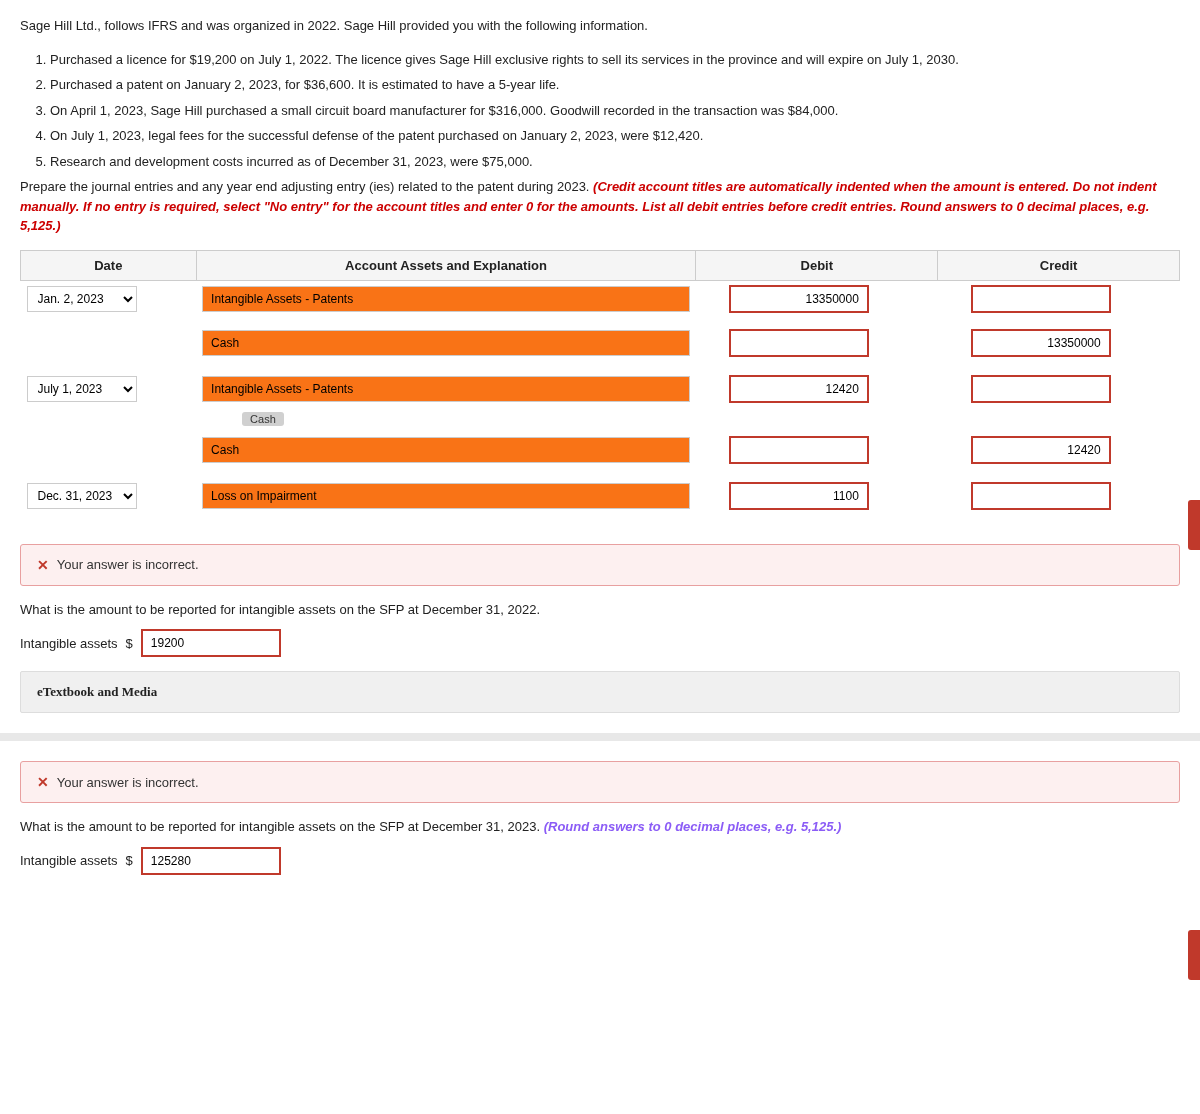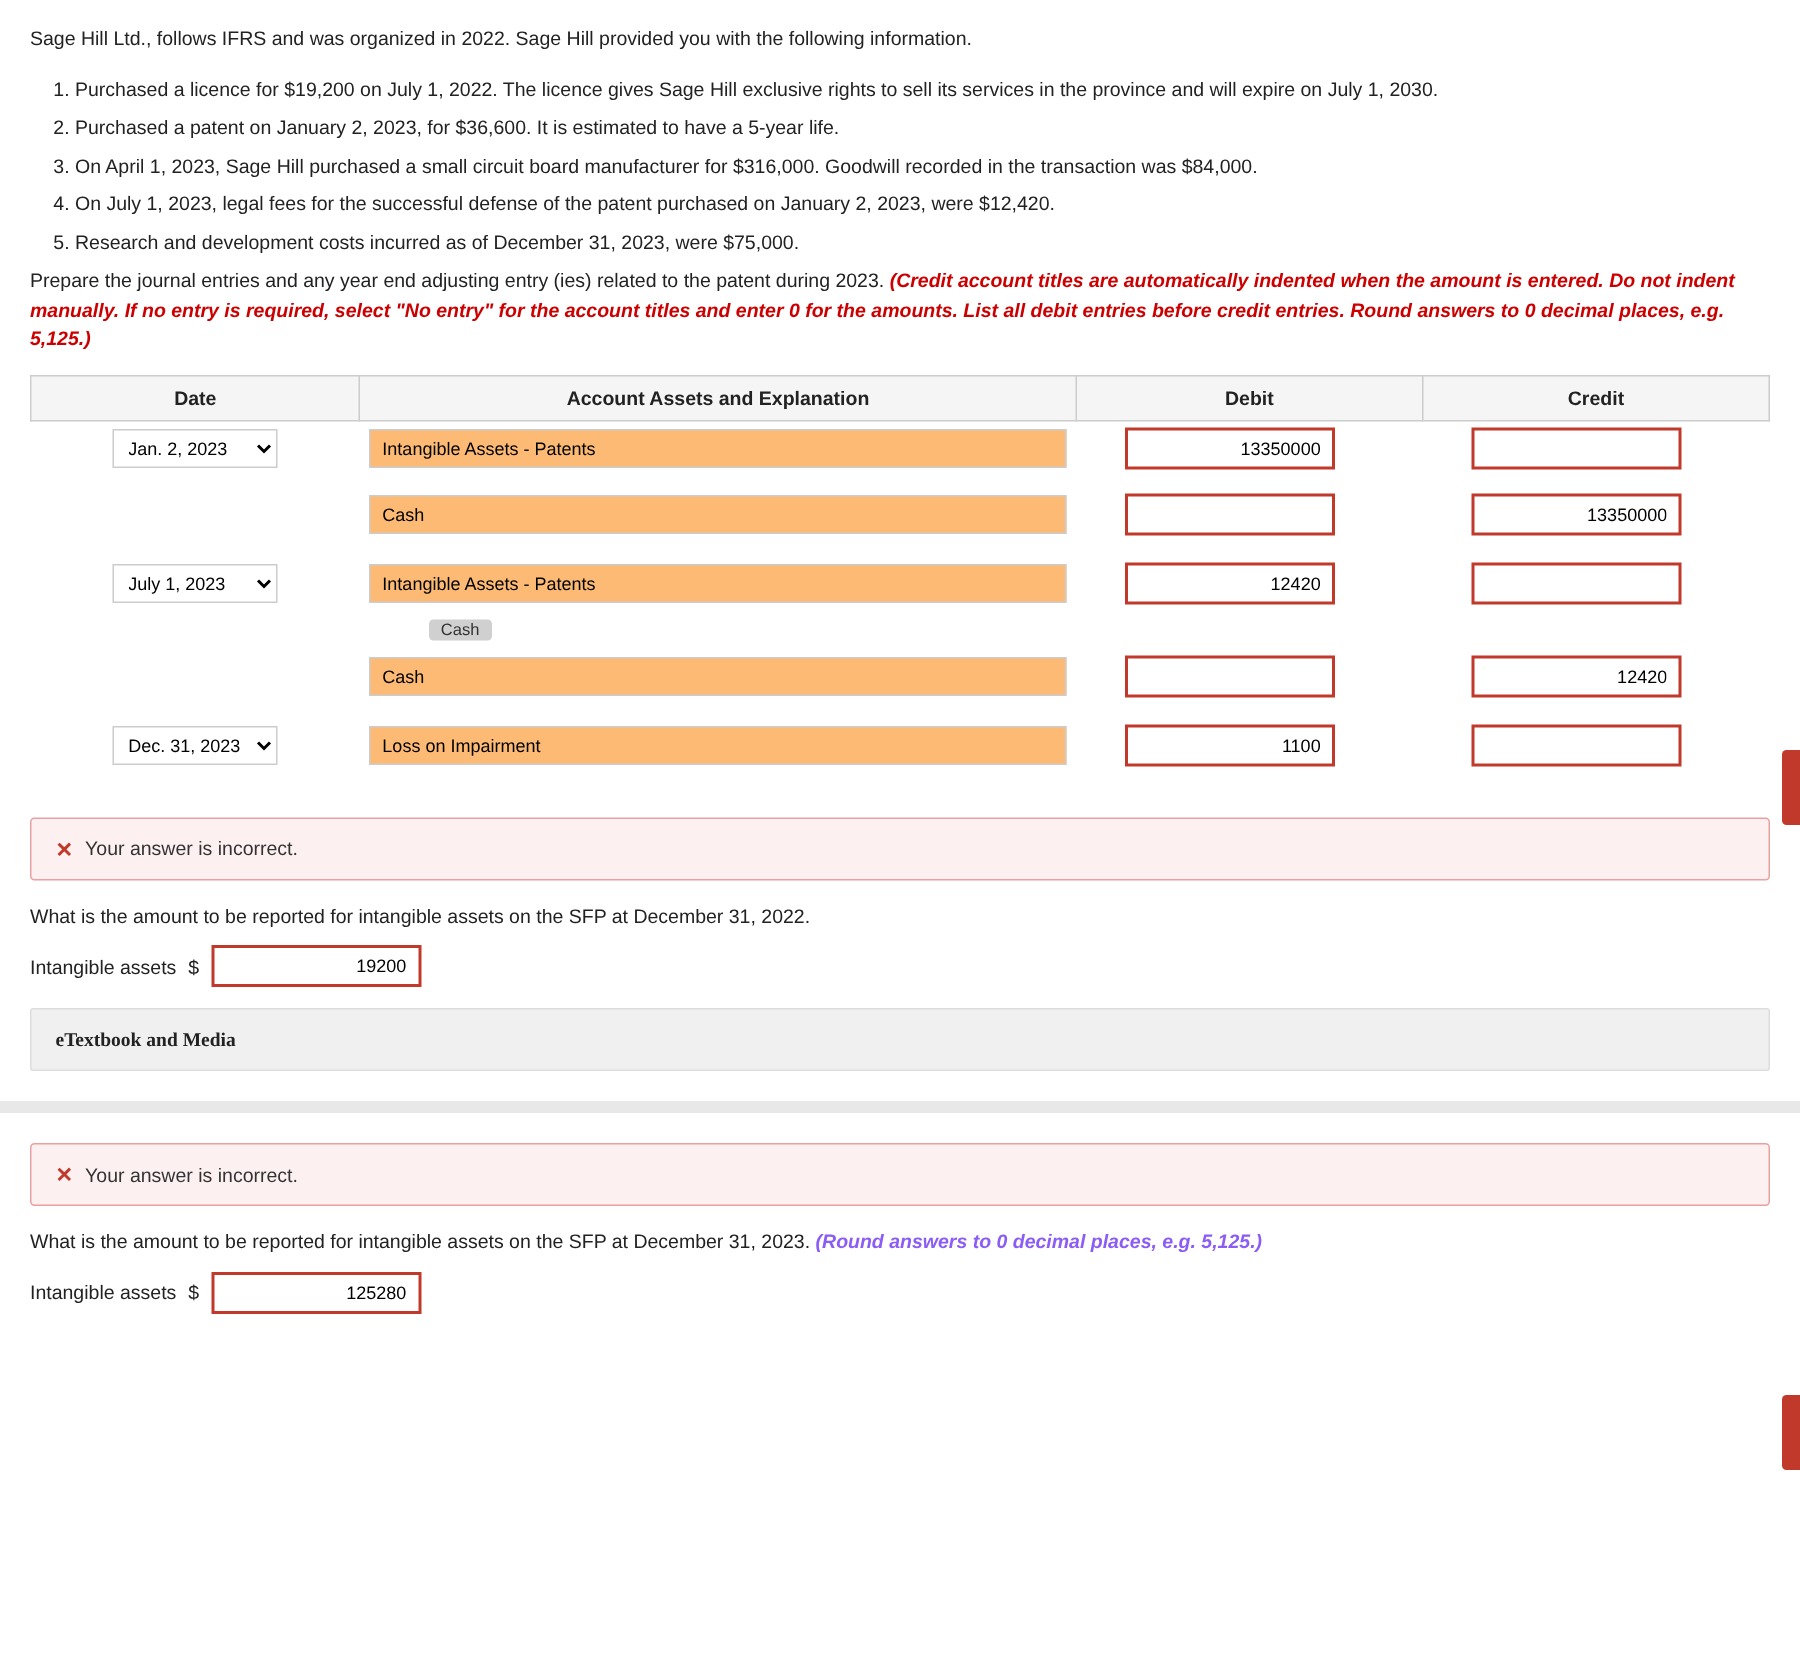--- a/index.html
+++ b/index.html
@@ -37,28 +37,27 @@
     .debit-cell { width: 160px; }
     .credit-cell { width: 160px; }
 
     .date-select {
       border: 1px solid #ccc;
       padding: 4px 6px;
       font-size: 12px;
       width: 110px;
       background: #fff;
       cursor: pointer;
-      margin-left: 48px;
     }
     .account-input {
       border: 1px solid #ccc;
       padding: 5px 8px;
       font-size: 12px;
       width: 100%;
-      background: #fdba74;
+      background: #f97316;
     }
     .amount-input {
       border: 2px solid #c0392b;
       padding: 5px 8px;
       font-size: 12px;
       width: 140px;
       text-align: right;
       background: #fff;
       margin-left: 27px;
     }
@@ -100,21 +99,20 @@
     .question-text { margin-bottom: 10px; line-height: 1.5; }
     .question-text em { font-style: italic; font-weight: bold; color: #8b5cf6; }
     .answer-row { display: flex; align-items: center; gap: 8px; margin-bottom: 10px; }
     .answer-label { font-size: 13px; }
     .dollar-sign { font-size: 13px; }
     .answer-input {
       border: 2px solid #c0392b;
       padding: 5px 8px;
       font-size: 12px;
       width: 140px;
-      text-align: right;
     }
 
     
     .etextbook-bar {
       background: #f0f0f0;
       border: 1px solid #ddd;
       padding: 12px 16px;
       font-size: 13px;
       font-weight: bold;
       margin: 10px 0 16px 0;

